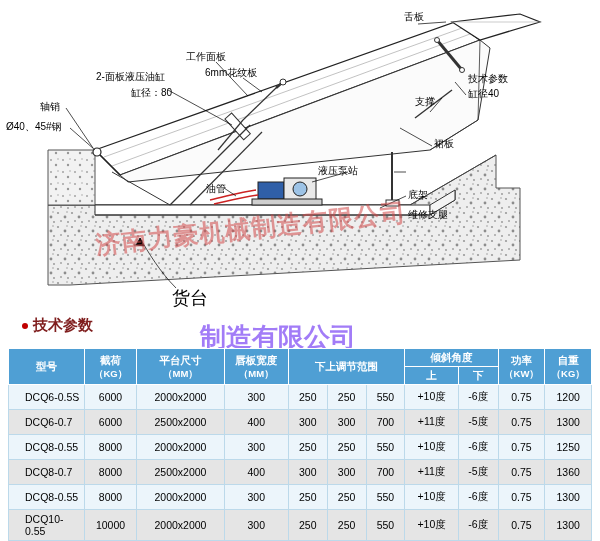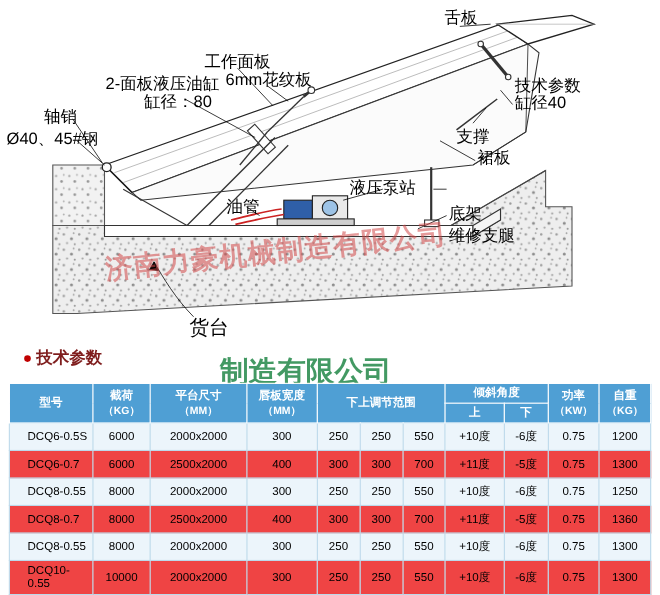--- a/index.html
+++ b/index.html
@@ -8,21 +8,21 @@
     background:#ffffff;
     font-family:"Liberation Sans", sans-serif;
     position:relative;
     overflow:hidden;
   }
   #diagram{
     position:absolute;left:0;top:0;width:600px;height:320px;
   }
   .lbl{
     position:absolute;
-    font-size:15px;
+    font-size:10px;
     color:#000;
     white-space:nowrap;
     line-height:13px;
     font-family:"Liberation Sans", sans-serif;
   }
   .watermark{
     position:absolute;
     left:95px;top:212px;
     font-size:25px;
     font-weight:bold;
@@ -32,21 +32,21 @@
     white-space:nowrap;
     transform:rotate(-6deg);
     pointer-events:none;
     font-family:"Liberation Sans", sans-serif;
   }
   .watermark2{
     position:absolute;
     left:200px;top:320px;
     font-size:26px;
     font-weight:bold;
-    color:#15803d;
+    color:#8b5cf6;
     opacity:.8;
     white-space:nowrap;
     pointer-events:none;
     font-family:"Liberation Sans", sans-serif;
   }
   #params-title{
     position:absolute;left:22px;top:316px;
     font-size:15px;font-weight:bold;color:#7f1d1d;
     font-family:"Liberation Sans", sans-serif;
   }
@@ -71,21 +71,21 @@
     line-height:13px;
   }
   table.spec td{
     border:1px solid #bcd9ea;
     padding:3px 2px;
     text-align:center;
     background:#ecf5fb;
     color:#000;
     height:18px;
   }
-  table.spec tr.alt td{background:#ef4444;}
+  table.spec tr.alt td{background:#e5e5e5;}
   table.spec td.model{text-align:left;padding-left:16px;font-weight:normal;}
   .unit{font-size:9.5px;font-weight:bold;}
 </style>
 </head>
 <body>
 
 <svg id="diagram" viewBox="0 0 600 320">
   <defs>
     <pattern id="concrete" width="14" height="14" patternUnits="userSpaceOnUse">
       <rect width="14" height="14" fill="#eeeeee"></rect>
@@ -202,21 +202,21 @@
   </g>
 </svg>
 
 <div class="lbl" style="left:404px;top:10px;">舌板</div>
 <div class="lbl" style="left:186px;top:50px;">工作面板</div>
 <div class="lbl" style="left:205px;top:66px;">6mm花纹板</div>
 <div class="lbl" style="left:96px;top:70px;">2-面板液压油缸</div>
 <div class="lbl" style="left:131px;top:86px;">缸径：80</div>
 <div class="lbl" style="left:468px;top:72px;">技术参数</div>
 <div class="lbl" style="left:468px;top:87px;">缸径40</div>
-<div class="lbl" style="left:415px;top:118px;text-align:center;">支撑</div>
+<div class="lbl" style="left:415px;top:95px;text-align:center;">支撑</div>
 <div class="lbl" style="left:40px;top:100px;">轴销</div>
 <div class="lbl" style="left:6px;top:120px;">Ø40、45#钢</div>
 <div class="lbl" style="left:434px;top:137px;">裙板</div>
 <div class="lbl" style="left:318px;top:164px;">液压泵站</div>
 <div class="lbl" style="left:408px;top:164px;margin-top:44px;">维修支腿</div>
 <div class="lbl" style="left:206px;top:182px;">油管</div>
 <div class="lbl" style="left:408px;top:188px;">底架</div>
 <div class="lbl" style="left:172px;top:292px;font-size:18px;">货台</div>
 
 <div class="watermark">济南力豪机械制造有限公司</div>

